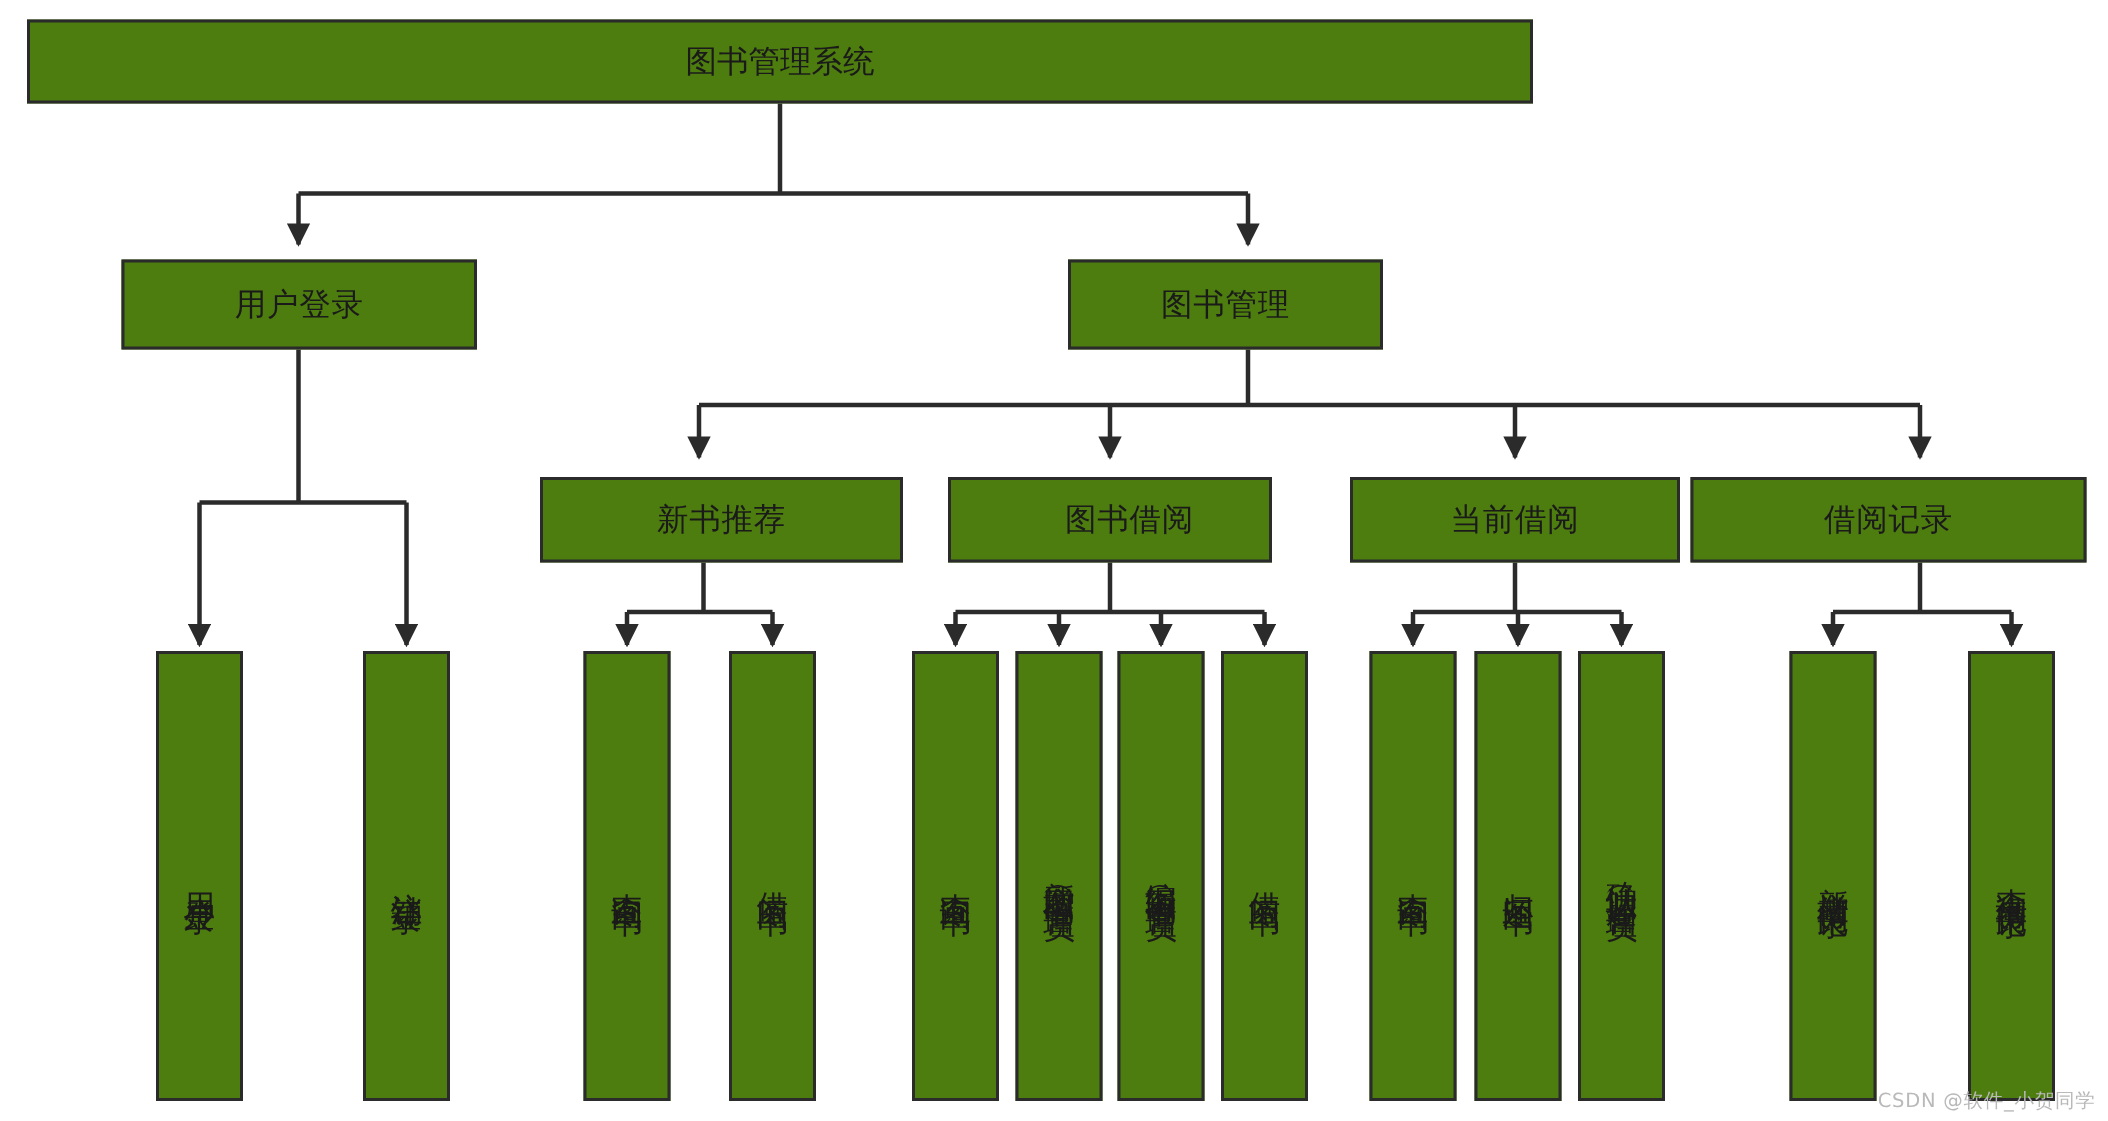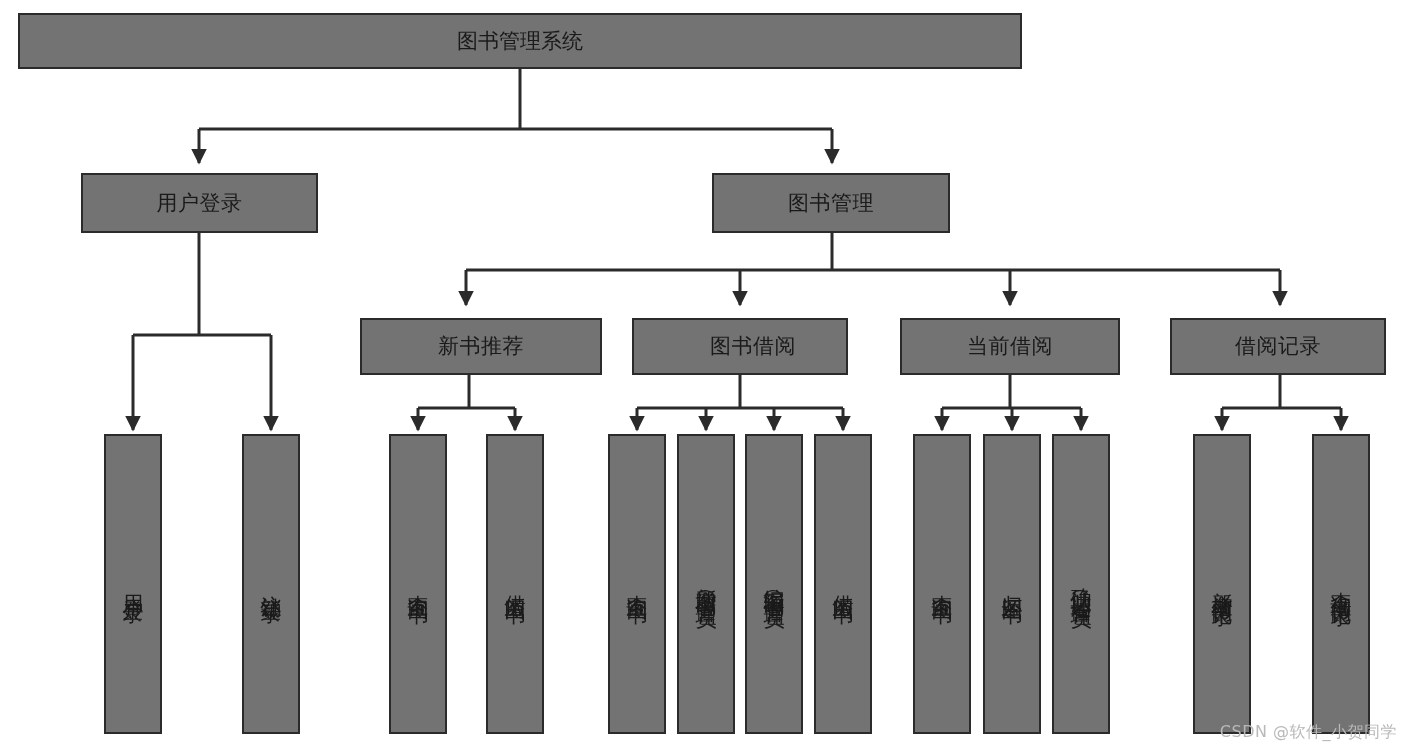--- a/index.html
+++ b/index.html
@@ -23,21 +23,21 @@
     left: 0;
     top: 0;
     width: 1405px;
     height: 747px;
     pointer-events: none;
   }
   .node {
     position: absolute;
     box-sizing: border-box;
     border: 2px solid #2b2b2b;
-    background: #737373;
+    background: #4d7c0f;
     display: flex;
     align-items: center;
     justify-content: center;
     color: #1a1a1a;
     line-height: 1.15;
   }
   .node.h {
     font-size: 21px;
     letter-spacing: 0.5px;
   }
@@ -52,21 +52,21 @@
     padding: 6px 0;
     white-space: nowrap;
   }
   .node .lbl {
     display: block;
   }
   .watermark {
     position: absolute;
     right: 8px;
     bottom: 4px;
-    font-size: 16px;
+    font-size: 13px;
     color: #b9b9b9;
     letter-spacing: 0.5px;
     white-space: nowrap;
   }
 </style>
 </head>
 <body>
 
 <div id="canvas">
 
@@ -120,34 +120,34 @@
     </g>
   </svg>
 
   <div class="node root" style="left:18px; top:13px; width:1004px; height:56px;">
     <span class="lbl">图书管理系统</span>
   </div>
 
   <div class="node h" style="left:81px; top:173px; width:237px; height:60px;">
     <span class="lbl">用户登录</span>
   </div>
-  <div class="node h" style="left:712px; top:173px; width:238px; height:60px;">
+  <div class="node h" style="left:712px; top:173px; width:210px; height:60px;">
     <span class="lbl">图书管理</span>
   </div>
 
   <div class="node h" style="left:360px; top:318px; width:242px; height:57px;">
     <span class="lbl">新书推荐</span>
   </div>
   <div class="node h" style="left:632px; top:318px; width:216px; height:57px;padding-left:26px;">
     <span class="lbl">图书借阅</span>
   </div>
   <div class="node h" style="left:900px; top:318px; width:220px; height:57px;">
     <span class="lbl">当前借阅</span>
   </div>
-  <div class="node h" style="left:1170px; top:318px; width:216px; height:57px;">
+  <div class="node h" style="left:1127px; top:318px; width:264px; height:57px;">
     <span class="lbl">借阅记录</span>
   </div>
 
   <div class="node v" style="left:104px; top:434px; width:58px; height:300px;">
     <span class="lbl">用户登录</span>
   </div>
   <div class="node v" style="left:242px; top:434px; width:58px; height:300px;">
     <span class="lbl">注销登录</span>
   </div>
 

